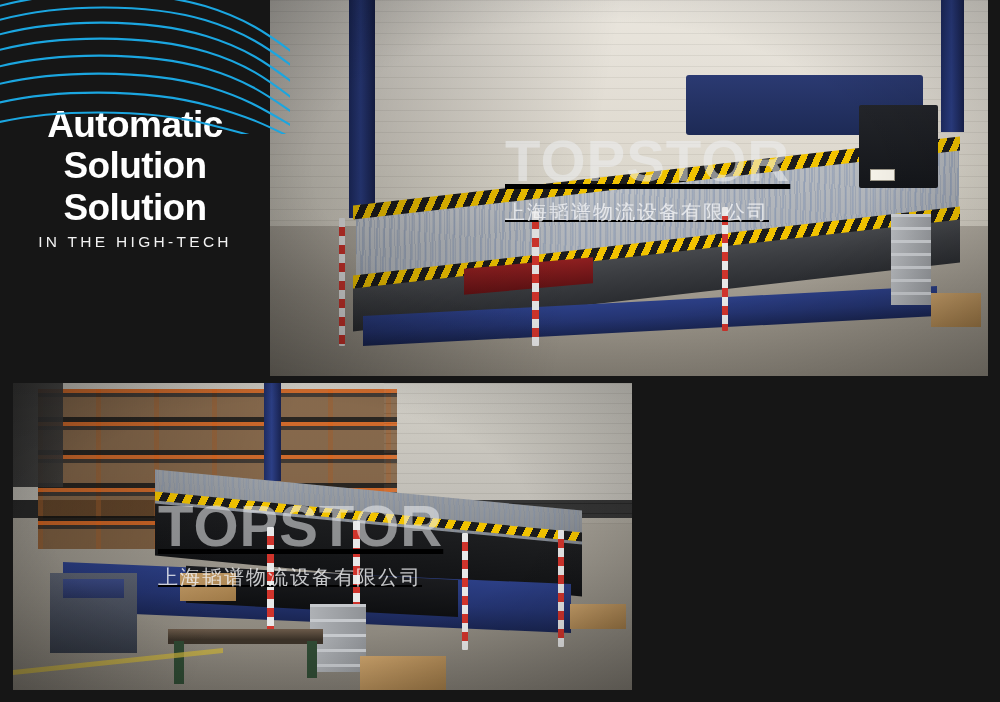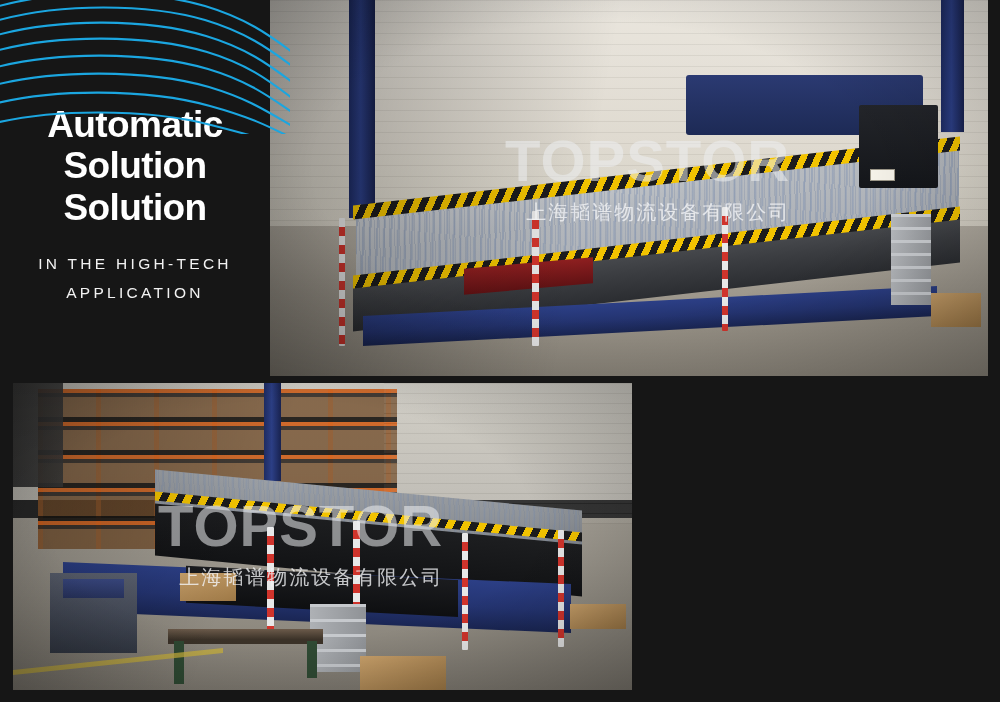--- a/index.html
+++ b/index.html
@@ -44,21 +44,20 @@
     text-align: center;
     color: #ffffff;
     font-weight: bold;
     font-size: 37px;
     line-height: 1.12;
     letter-spacing: -0.6px;
     font-stretch: condensed;
   }
   .hero-title span { display: block; }
   .hero-sub {
-    margin-top: 22px;
     width: 250px;
     text-align: center;
     color: #f2f2f2;
     font-size: 15.5px;
     line-height: 1.85;
     letter-spacing: 3.3px;
     font-weight: 400;
   }
   .hero-sub span { display: block; }
 
@@ -153,23 +152,24 @@
   }
   .shade-l { position:absolute; inset:0;
     background: linear-gradient(100deg, rgba(0,0,0,0.32), rgba(0,0,0,0) 45%); }
   .vignette { position:absolute; inset:0;
     background: radial-gradient(ellipse at 45% 45%, rgba(0,0,0,0) 50%, rgba(0,0,0,0.30) 100%); }
 
   
   .watermark {
     position: absolute;
     z-index: 5;
-    text-align: right;
+    text-align: left;
     pointer-events: none;
     line-height: 1;
+    text-decoration: underline;
   }
   .wm-main {
     font-weight: bold;
     color: rgba(236,238,240,0.55);
     letter-spacing: 1px;
   }
   .wm-sub {
     color: rgba(242,244,246,0.80);
     font-family: "DejaVu Sans", sans-serif;
     letter-spacing: 2px;
@@ -237,21 +237,20 @@
   </div>
 
   <div class="hero">
     <div class="hero-title">
       <span>Automatic</span>
       <span>Solution</span>
       <span>Solution</span>
     </div>
     <div class="hero-sub">
       <span>IN THE HIGH-TECH</span>
-      <span>APPLICATION</span>
     </div>
   </div>
 
   <div class="waves">
     <svg width="290" height="146" viewBox="0 0 290 146" fill="none" aria-hidden="true">
       <g stroke="#1BA6E0" stroke-width="2.1" fill="none" stroke-linecap="round">
         <path d="M-8 14 C 60 -6, 150 -4, 205 12 C 245 24, 268 40, 292 58"></path>
         <path d="M-8 28 C 60 8, 150 10, 205 26 C 245 38, 268 54, 292 72"></path>
         <path d="M-10 43 C 58 23, 150 25, 206 42 C 246 54, 268 70, 292 88"></path>
         <path d="M-12 59 C 56 39, 150 41, 207 58 C 247 70, 268 86, 292 104"></path>

